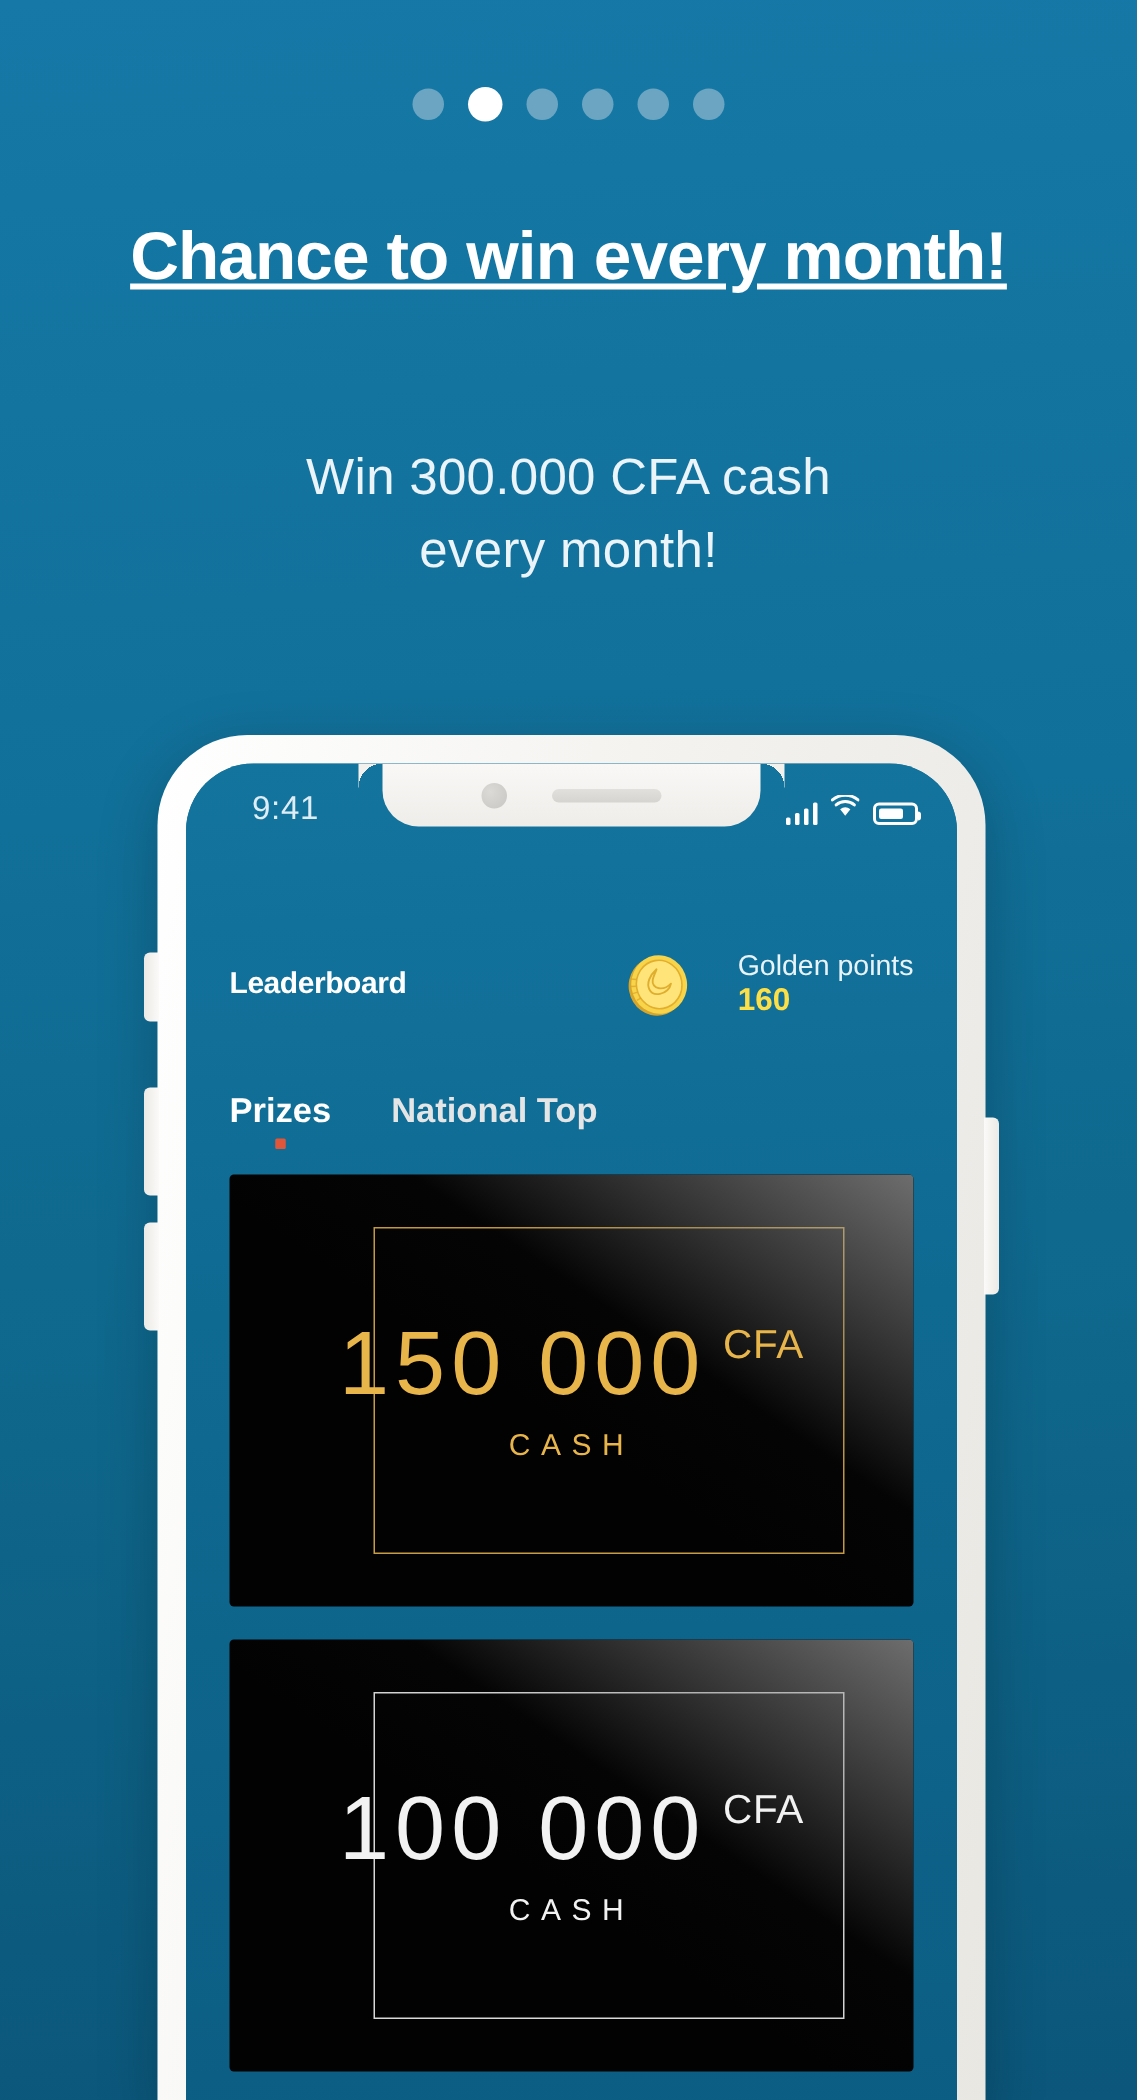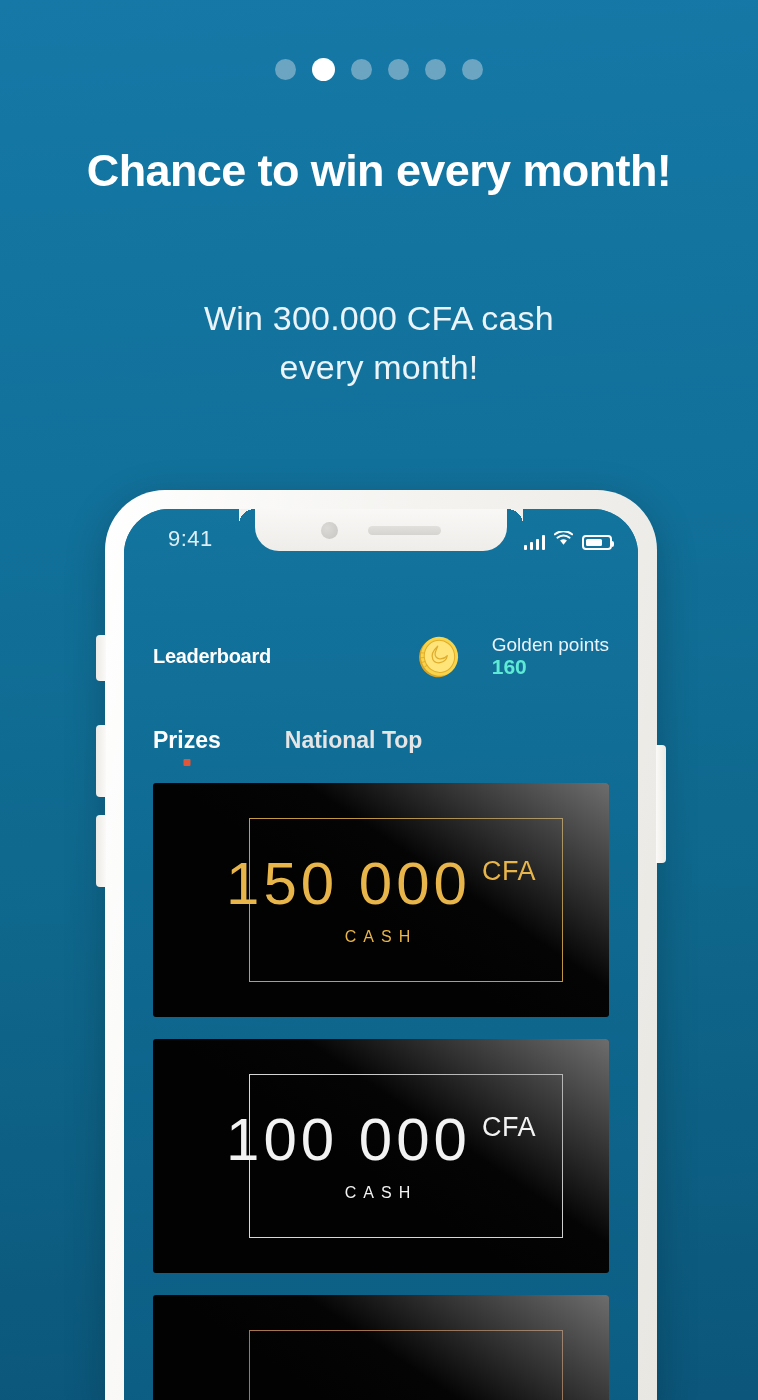--- a/index.html
+++ b/index.html
@@ -17,20 +17,21 @@
     display:flex; justify-content:center; align-items:center; gap:16px;
   }
   .dot { width:21px; height:21px; border-radius:50%; background:#6ba5c2; }
   .dot.active { background:#ffffff; width:23px; height:23px; }
 
   
   #headline {
     position:absolute; top:145px; left:0; right:0; text-align:center;
     font-size:45px; font-weight:bold; color:#ffffff;
     letter-spacing:-0.6px;
+    text-decoration:underline;
   }
   #subtitle {
     position:absolute; top:282px; left:0; right:0; text-align:center;
     font-size:34px; font-weight:300; color:#eaf4f9; line-height:1.45;
     letter-spacing:0.2px;
     margin-top:12px;
   }
   #subtitle span { display:block; }
 
   
@@ -102,57 +103,57 @@
 
   #app-header {
     position:absolute; top:125px; left:29px; right:29px;
     display:flex; align-items:center; justify-content:space-between;
   }
   #app-title { font-size:20px; font-weight:bold; color:#ffffff; letter-spacing:-.3px; }
   #points { display:flex; align-items:center; gap:31px; }
   #coin { width:45px; height:45px; flex:none; transform:rotate(-10deg); }
   #points-text { line-height:1.12; }
   #points-label { font-size:19px; font-weight:300; color:#e9f4fa; }
-  #points-value { font-size:21px; font-weight:bold; color:#5eead4; }
+  #points-value { font-size:21px; font-weight:bold; color:#fde047; }
 
   #tabs {
     position:absolute; top:218px; left:29px; right:29px;
-    display:flex; align-items:flex-start; gap:64px;
+    display:flex; align-items:flex-start; gap:40px;
   }
   .tab { position:relative; font-size:23px; cursor:pointer; }
   .tab.active { color:#ffffff; font-weight:bold; }
   .tab.inactive { color:#e5e5e5; font-weight:700; }
   #tab-indicator {
     position:absolute; left:50%; transform:translateX(-50%);
     bottom:-12px; width:7px; height:7px; background:#e0563a; border-radius:1px;
   }
 
   #card-list { position:absolute; top:274px; left:29px; right:29px; bottom:0; }
   .prize-card {
-    position:relative; width:100%; height:234px; margin-bottom:22px;
+    position:relative; width:100%; height:288px; margin-bottom:22px;
     background:#020202; border-radius:3px; overflow:hidden;
   }
   .prize-card .gloss {
     position:absolute; inset:0;
     background:linear-gradient(214deg, rgba(175,175,175,.62) 0%, rgba(120,120,120,.40) 22%, rgba(40,40,40,.06) 38%, rgba(0,0,0,0) 55%);
     pointer-events:none;
   }
   .prize-card .frame {
     position:absolute; left:21%; right:10%; top:35px; bottom:35px;
     border:1.5px solid var(--bc);
   }
   .prize-card .body {
     position:absolute; inset:0; display:flex; flex-direction:column;
     align-items:center; justify-content:center; z-index:2;
   }
   .amount-row { display:flex; align-items:flex-start; }
   .amount { font-size:60px; font-weight:300; letter-spacing:4px; color:var(--tc);
     line-height:1; font-family:"Liberation Sans", sans-serif; }
   .cur { font-size:27px; font-weight:400; color:var(--tc); margin-left:11px; margin-top:2px; letter-spacing:.5px; }
-  .sub { font-size:16px; letter-spacing:7px; color:var(--tc); margin-top:14px; font-weight:300; }
+  .sub { font-size:20px; letter-spacing:7px; color:var(--tc); margin-top:14px; font-weight:300; }
 </style>
 </head>
 <body>
 
 <div id="dots">
   <span class="dot"></span>
   <span class="dot active"></span>
   <span class="dot"></span>
   <span class="dot"></span>
   <span class="dot"></span>

